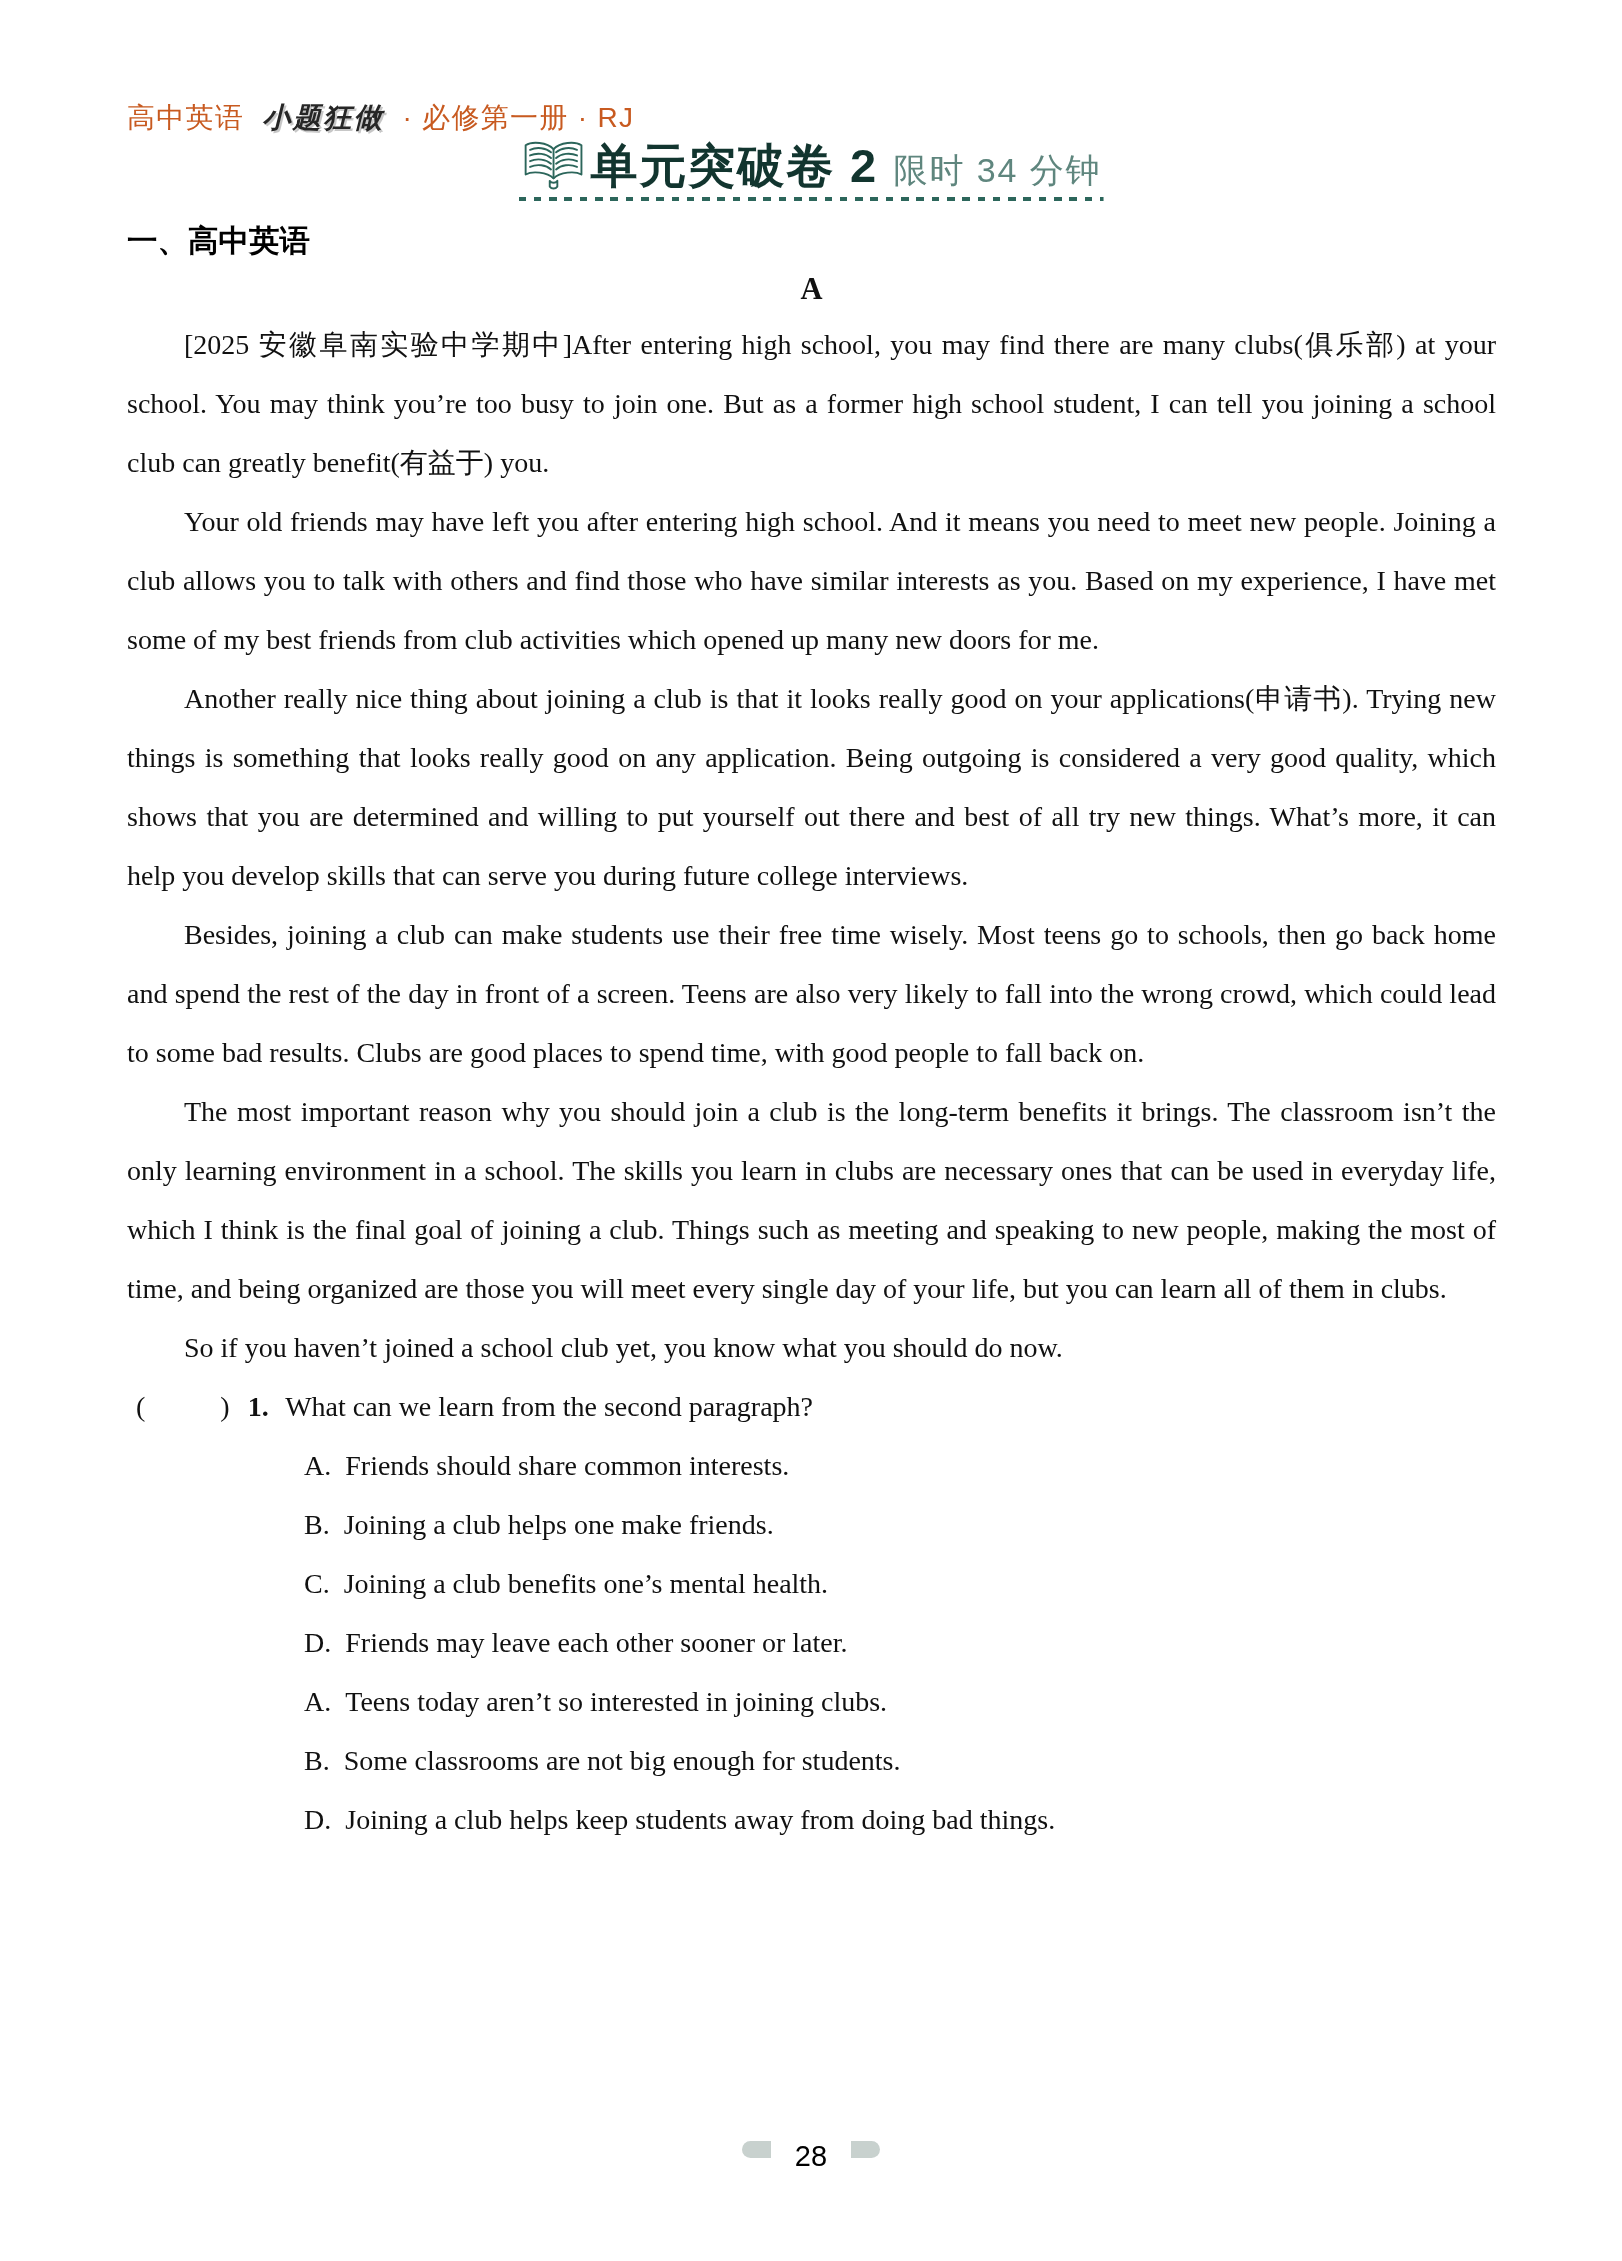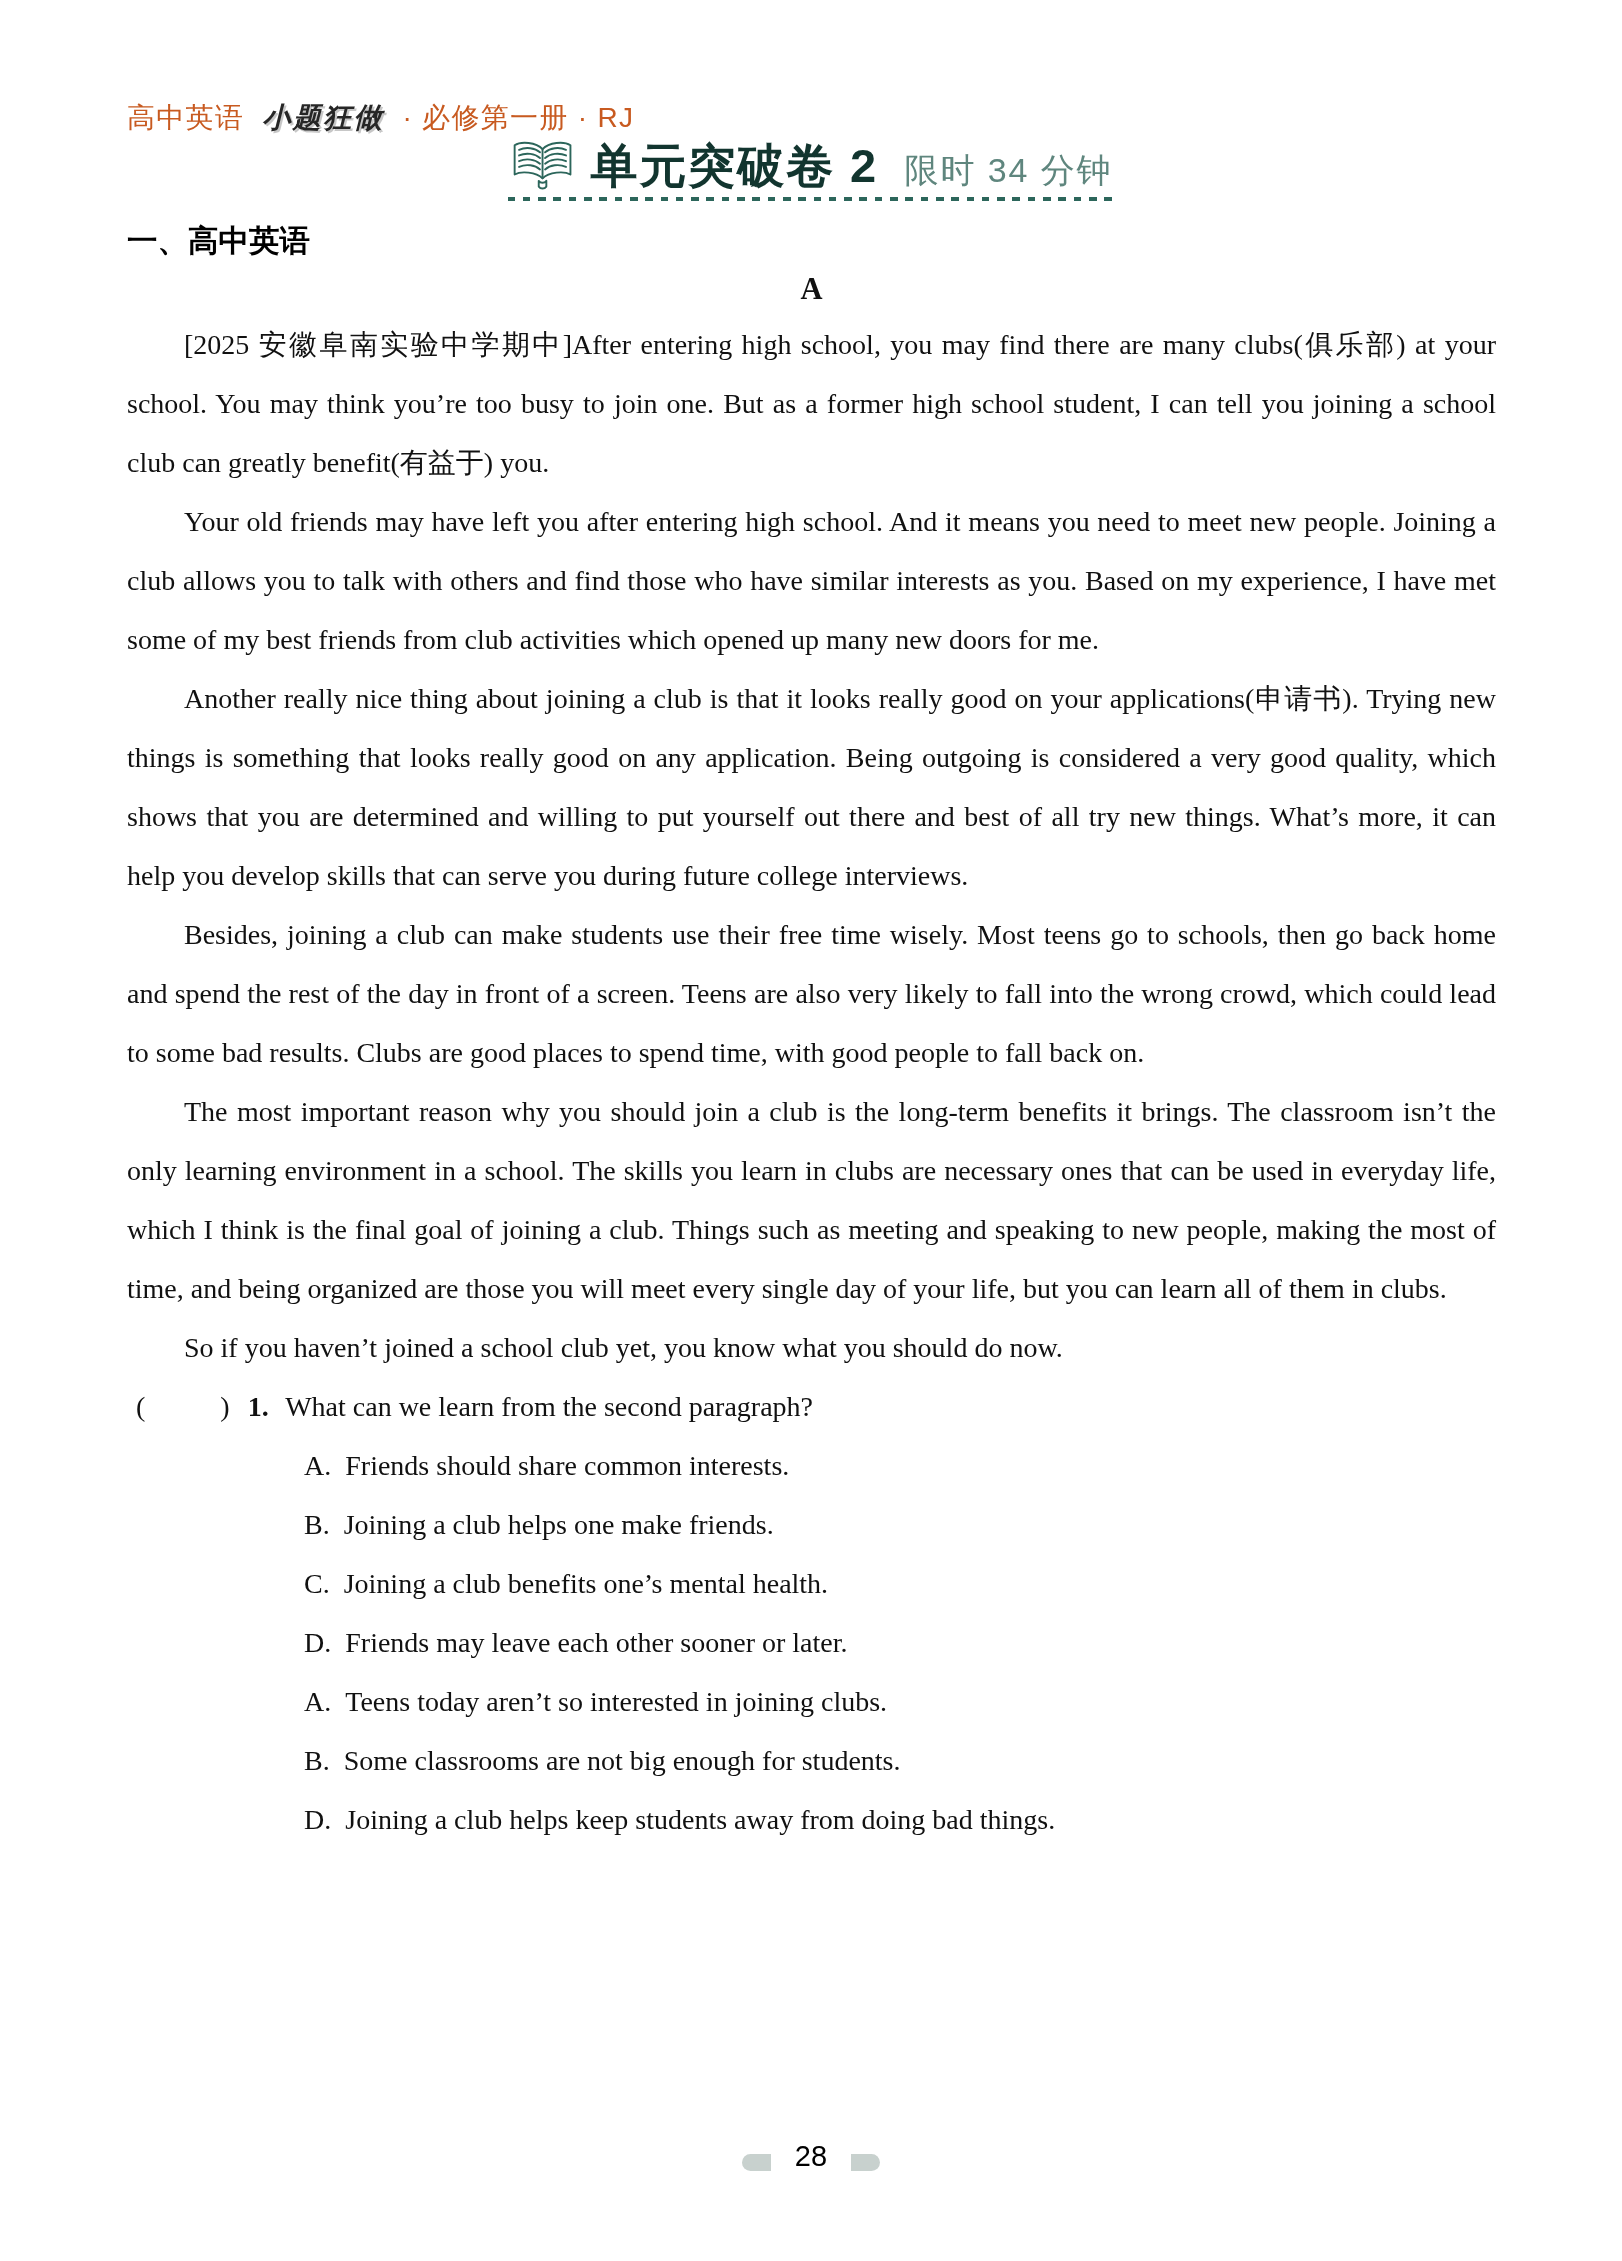--- a/index.html
+++ b/index.html
@@ -36,21 +36,21 @@
   }
 
   
   .unit-banner {
     position: absolute;
     top: 139px;
     left: 50%;
     transform: translateX(-50%);
     display: flex;
     align-items: flex-end;
-    gap: 15px;
+    gap: 4px;
     padding-bottom: 10.2px;
     white-space: nowrap;
   }
   .unit-banner::after {      
     content: "";
     position: absolute;
     left: -2.5px; right: -2.5px; bottom: 0;
     height: 4.5px;
     background: repeating-linear-gradient(90deg,
       #2c665b 0 7.6px, transparent 7.6px 15.3px);
@@ -120,21 +120,21 @@
   }
   .option-label { margin-right: 14px; }
 
   
   .page-footer {
     position: absolute;
     left: 0;
     bottom: 90px;
     width: 100%;
     display: flex;
-    align-items: flex-end;
+    align-items: flex-start;
     justify-content: center;
     gap: 24px;
   }
   .footer-pill {
     width: 29px;
     height: 17px;
     background: #c8d1ce;
   }
   .footer-pill.left  { border-radius: 9px 0 0 9px; }
   .footer-pill.right { border-radius: 0 9px 9px 0; }

